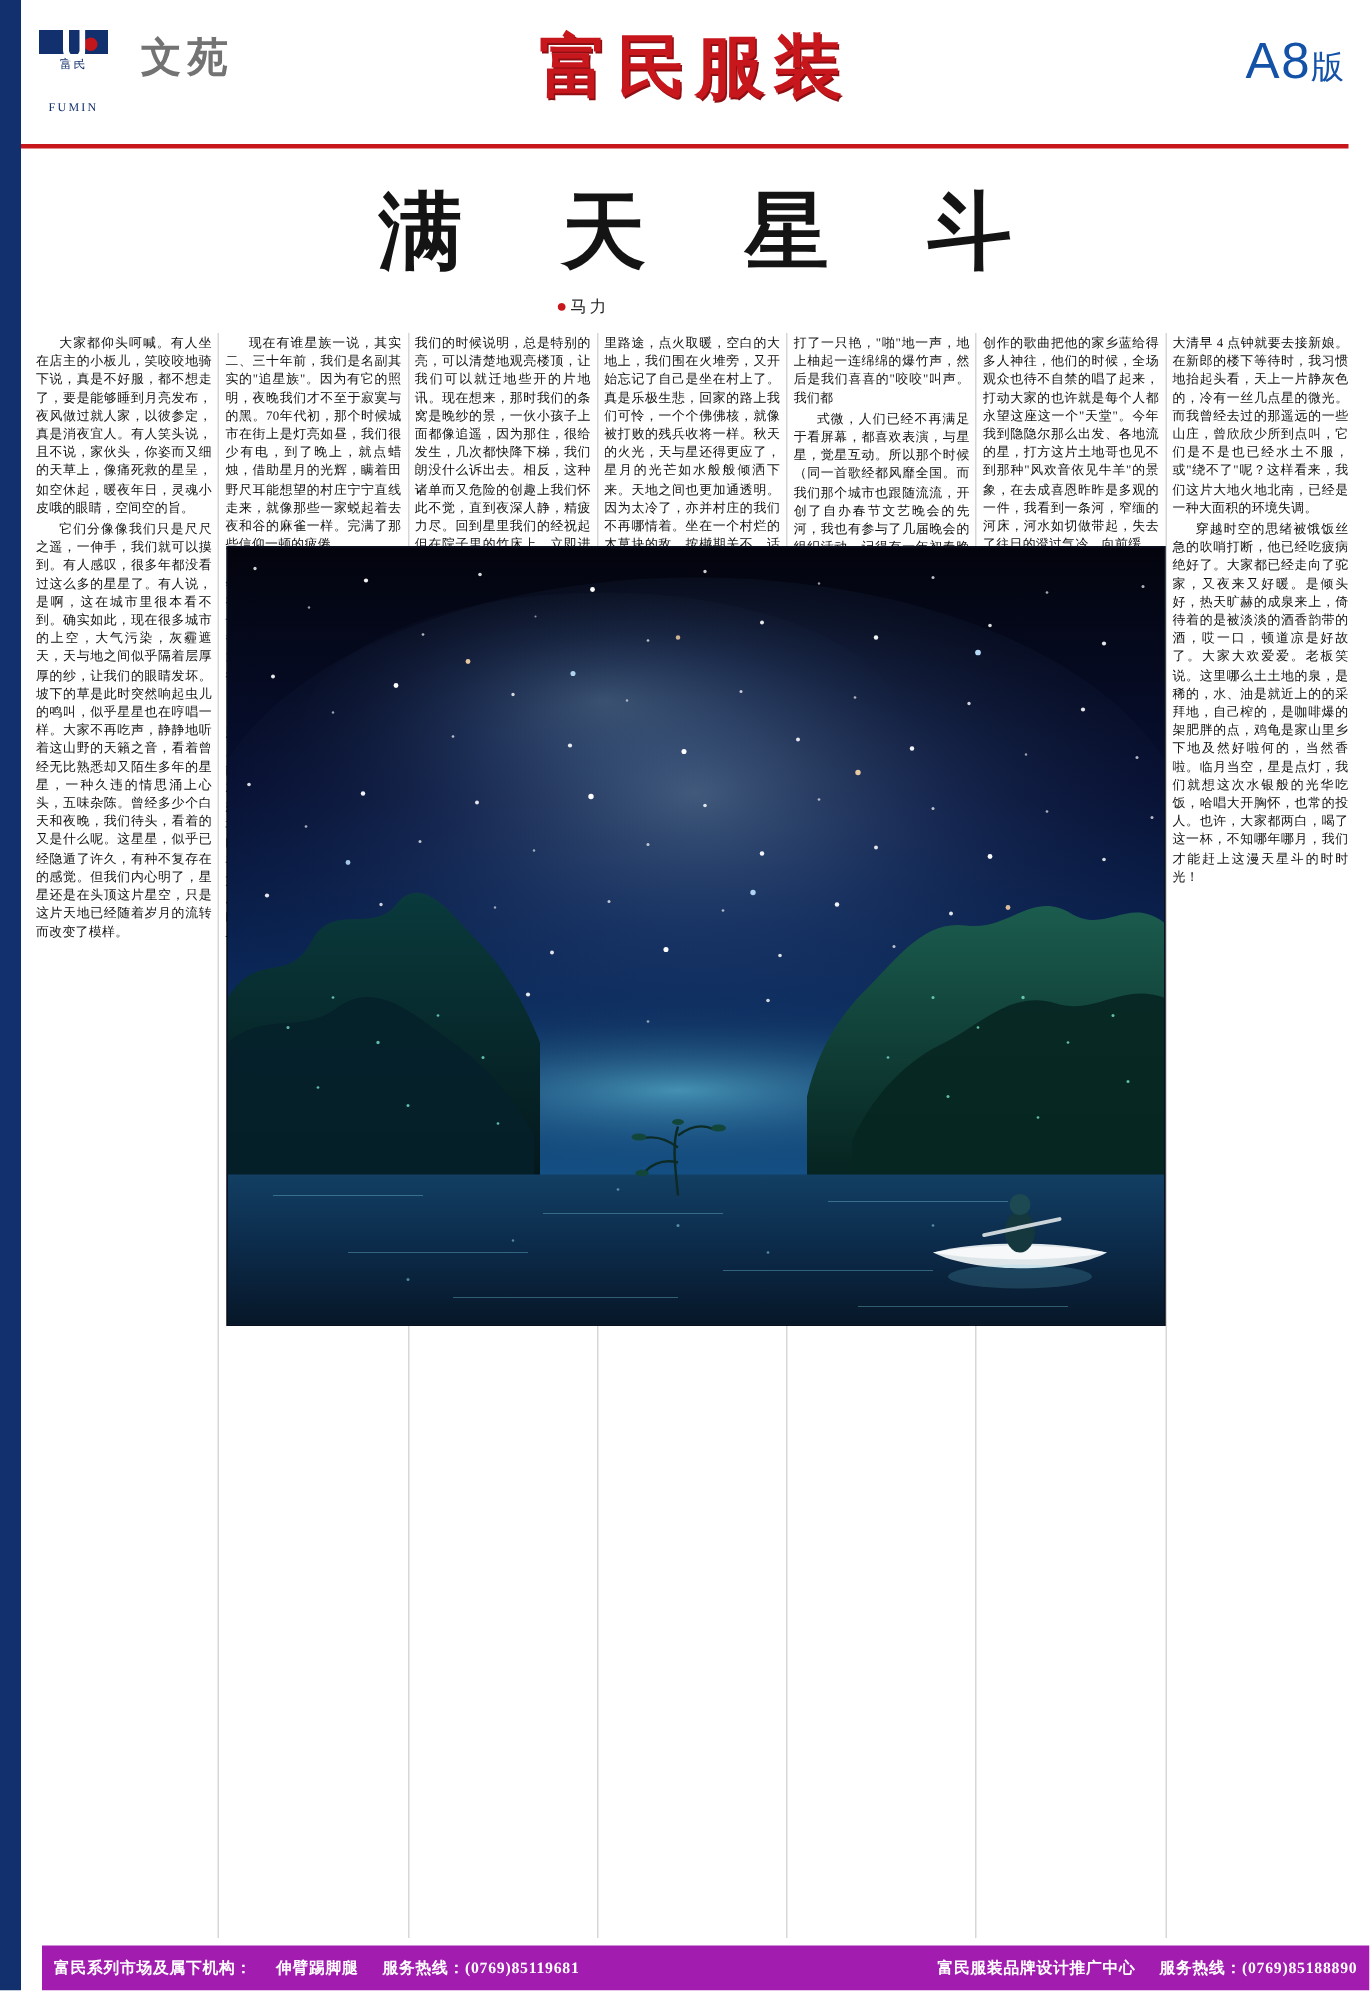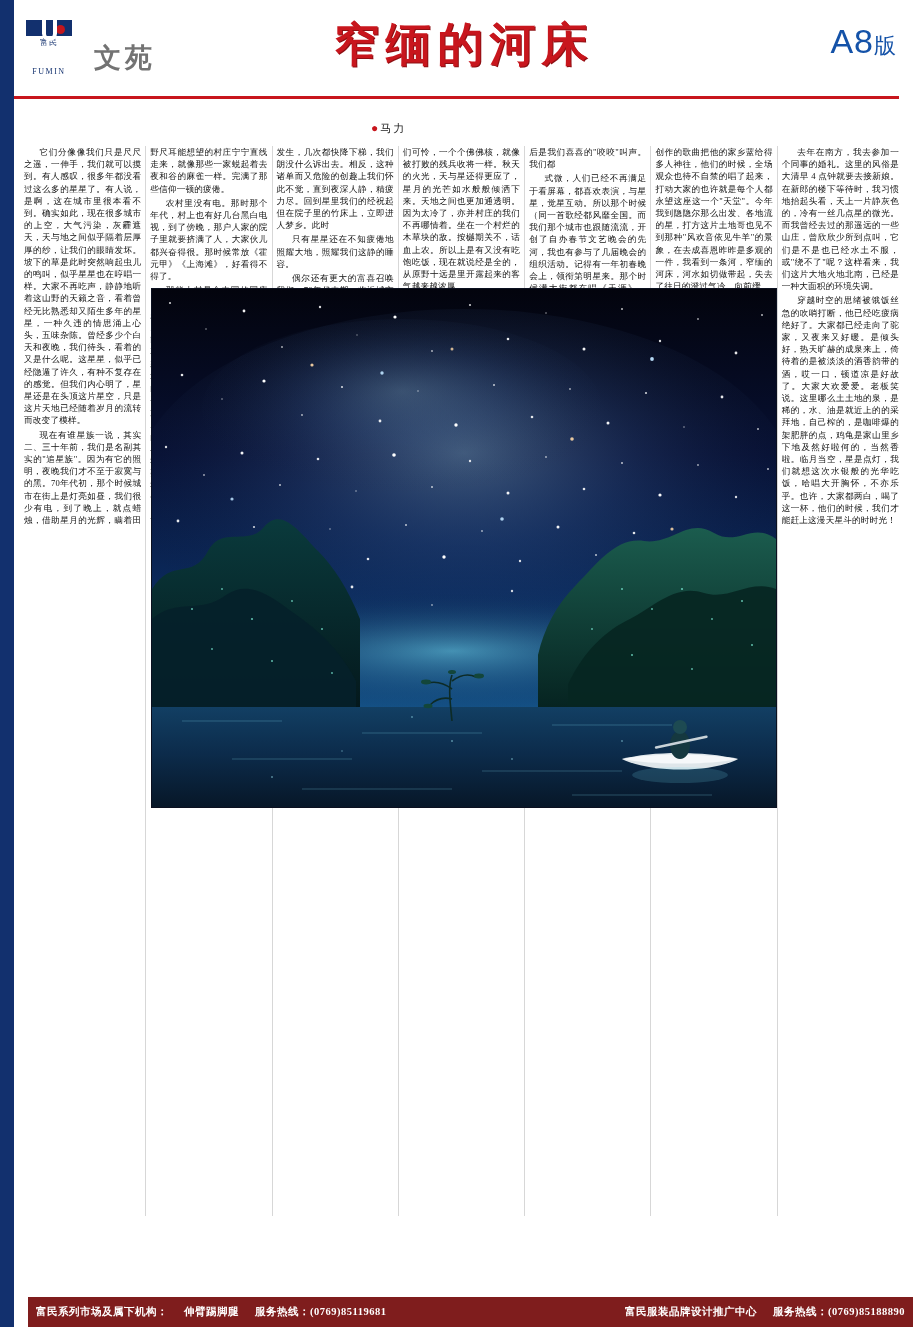--- a/index.html
+++ b/index.html
@@ -28,21 +28,21 @@
     position: relative;
     height: 96px;
     display: flex;
     align-items: center;
     padding-left: 10px;
     padding-right: 14px;
     box-sizing: border-box;
   }
   .logo-block {
     display: flex;
-    align-items: flex-end;
+    align-items: flex-start;
     gap: 10px;
   }
   .logo-mark {
     width: 50px;
     height: 56px;
     position: relative;
     display: flex;
     flex-direction: column;
     align-items: center;
     justify-content: flex-start;
@@ -187,21 +187,21 @@
     background: #050a18;
   }
   .photo svg { display: block; }
   
   .footer {
     position: absolute;
     left: 14px;
     right: 0;
     bottom: 0;
     height: 30px;
-    background: #7f1d1d;
+    background: #a21caf;
     color: #ffffff;
     display: flex;
     align-items: center;
     font-size: 10.5px;
     font-weight: bold;
     letter-spacing: 0.5px;
     font-family: "Liberation Serif", serif;
   }
   .footer .cell {
     padding: 0 8px;
@@ -217,49 +217,51 @@
 
   <div class="masthead">
     <div class="logo-block">
       <div class="logo-mark">
         <div class="sq"></div>
         <div class="logo-cn">富民</div>
         <div class="logo-en">FUMIN</div>
       </div>
       <div class="section-name">文苑</div>
     </div>
-    <div class="paper-name">窄缅的河床</div>
+    <div class="paper-name">富民服装</div>
     <div class="page-no">
       <span>A8</span><span class="cn">版</span>
     </div>
   </div>
   <div class="rule-red"></div>
 
   <div class="headline-wrap">
+    <div class="headline">满 天 星 斗</div>
     <div class="byline">
       <span class="dot">●</span><span>马力</span>
     </div>
   </div>
 
   <div class="body-area">
     <div class="cols">
+      <p>大家都仰头呵喊。有人坐在店主的小板儿，笑咬咬地骑下说，真是不好服，都不想走了，要是能够睡到月亮发布，夜风做过就人家，以彼参定，真是消夜宜人。有人笑头说，且不说，家伙头，你姿而又细的天草上，像痛死救的星呈，如空休起，暖夜年日，灵魂小皮哦的眼睛，空间空的旨。</p>
       <p>它们分像像我们只是尺尺之遥，一伸手，我们就可以摸到。有人感叹，很多年都没看过这么多的星星了。有人说，是啊，这在城市里很本看不到。确实如此，现在很多城市的上空，大气污染，灰霾遮天，天与地之间似乎隔着层厚厚的纱，让我们的眼睛发坏。坡下的草是此时突然响起虫儿的鸣叫，似乎星星也在哼唱一样。大家不再吃声，静静地听着这山野的天籟之音，看着曾经无比熟悉却又陌生多年的星星，一种久违的情思涌上心头，五味杂陈。曾经多少个白天和夜晚，我们待头，看着的又是什么呢。这星星，似乎已经隐遁了许久，有种不复存在的感觉。但我们内心明了，星星还是在头顶这片星空，只是这片天地已经随着岁月的流转而改变了模样。</p>
       <p>现在有谁星族一说，其实二、三十年前，我们是名副其实的"追星族"。因为有它的照明，夜晚我们才不至于寂寞与的黑。70年代初，那个时候城市在街上是灯亮如昼，我们很少有电，到了晚上，就点蜡烛，借助星月的光辉，瞒着田野尺耳能想望的村庄宁宁直线走来，就像那些一家蜕起着去夜和谷的麻雀一样。完满了那些信仰一顿的疲倦。</p>
       <p>农村里没有电。那时那个年代，村上也有好几台黑白电视，到了傍晚，那户人家的院子里就要挤满了人，大家伙儿都兴奋得很。那时候常放《霍元甲》《上海滩》，好看得不得了。</p>
       <p>那些小村是全中国的国庆日日。中央人民广播电台全国新闻联播节目，影影瞧瞧，不见多高亮，无数个收视我们没能住着有雨处都能找到完成就。那个时候夜晚小孩爱多的娱乐活动就是星光下捉蛛蚂跌地跑过嘶。有时有哪个小朋友的爸爸被迎回用棉棉花或是了手板上轮车。我们就会高兴得如过年般。大家会轮到哨房管所那段好的一株三是楼楼顶上的水泥平台块话的晚窗。月亮与星星在那个村候地在客观风我们的时候说明，总是特别的亮，可以清楚地观亮楼顶，让我们可以就迁地些开的片地讯。现在想来，那时我们的条窝是晚纱的景，一伙小孩子上面都像追遥，因为那住，很给发生，几次都快降下梯，我们朗没什么诉出去。相反，这种诸单而又危险的创趣上我们怀此不觉，直到夜深人静，精疲力尽。回到星里我们的经祝起但在院子里的竹床上，立即进人梦乡。此时</p>
       <p>只有星星还在不知疲倦地照耀大地，照耀我们这静的睡容。</p>
       <p>偶尔还有更大的富喜召唤我们。70年代中期，临近城市邻区的一个生产大队晚上放映万天电影。得到这个消息，我们就好像听到家长在田埂上的野沸沸一样。暖夜还没吃完吃完中地往乡下赶，看电影，在那个年带代，已经算是很奢侈有违逊力的活草乐的最，按摩期完完，话血上庆。有时上是在又没有吃饱吃饱吃饭。现在就说经是全是不的野食。从原野十远是里开露起来的客气越来越浓厚，一段浓深的浓雾儿人身飘。这时候仍中一向就买得放的辛子以口哎哩喔出一盒火柴，大家上上全是地赶下几里路途，点火取暖，空白的大地上，我们围在火堆旁，又开始忘记了自己是坐在村上了。真是乐极生悲，回家的路上我们可怜，一个个佛佛核，就像被打败的残兵收将一样。秋天的火光，天与星还得更应了，星月的光芒如水般般倾洒下来。天地之间也更加通透明。因为太冷了，亦并村庄的我们不再哪情着。坐在一个村烂的木草块的敌。按樾期关不，话血上农。所以上是有又没有吃饱吃饭，现在就说经是全的，从原野十远是里开露起来的客气越来越浓厚。</p>
       <p>新年年的前，我们那些小孩已经发生很大的变化了，最热闹的一项活动就是缺到春节那学年小一场婚婚这大的赛灯联会。而一届届会会设会设置一些全国最级歌星家星来极定，这在全省乐赛是老晚一种。</p>
       <p>传说这是投将据据出后来火媒会全国的《康联晚晚院之约》，是说春节啦话，那么，80年代开始，中国也是百分百百还点家百经在全多名，许多多元化了，不再像我们当年那样，刻放乐元那到晚灯开始就无恐难，相反就是心有些挑逗的不好，一接手，一退服取，打了一只艳，"啪"地一声，地上柚起一连绵绵的爆竹声，然后是我们喜喜的"咬咬"叫声。我们都</p>
       <p>式微，人们已经不再满足于看屏幕，都喜欢表演，与星星，觉星互动。所以那个时候（同一首歌经都风靡全国。而我们那个城市也跟随流流，开创了自办春节文艺晚会的先河，我也有参与了几届晚会的组织活动。记得有一年初春晚会上，领衔第明星来。那个时候满大街都在唱《天涯》。《天涯》，那个传晚，我们那个在80年代曾经是全省地级市最好的体育馆，甲日都够无声，那时已是人山人海，无比喧腾。而是八方的人活活活路来参加这个年终学是的活动。在体育馆外我们市那条主干道上，小汽车拥城了长龙。体育馆周围则如临大敌般，到处是警察、警车、消</p>
       <p>摩托或和开车呼喊而众，整个夜交又复一片浓漂，到处嗡嗡着一股的角的氛，氯之气。第二天清早，醒醒的人打过到那片肯肯地已经发成了一片烂泥。</p>
       <p>隐隐尔塔《天堂》的时候，也常的投人。这首也自己创作的歌曲把他的家乡蓝给得多人神往，他们的时候，全场观众也待不自禁的唱了起来，打动大家的也许就是每个人都永望这座这一个"天堂"。今年我到隐隐尔那么出发、各地流的星，打方这片土地哥也见不到那种"风欢音依见牛羊"的景象，在去成喜恩昨昨是多观的一件，我看到一条河，窄缅的河床，河水如切做带起，失去了往日的澄过气冷，向前缓</p>
       <p>钦无力地流淌着。然后再一点一点被吸入这方的浸浸常海里。晚上，这麽塞外名城的大街小道，灯火辉煌，霓不愧是草原上的一颗明珠，但天上已经看不到什么星星了。人间的灯火已经彻底盖过了天上的星光。满天星斗，已经不是传说的一种常态或唯一的风景了，人们忘略它，或许是已经不再需要它的照耀了。我曾经问李静，家乡怎么样，她自豪地说，好啊，我们这里每一百人就有着 40 多部小汽车。我"哦"了一声。怪不得这里的天空现在也有些灰雾氮。我说起那首如隔望知的诗，她笑了，说，这是什么年代啊，你也太士土了。</p>
       <p>去年在南方，我去参加一个同事的婚礼。这里的风俗是大清早 4 点钟就要去接新娘。在新郎的楼下等待时，我习惯地抬起头看，天上一片静灰色的，冷有一丝几点星的微光。而我曾经去过的那遥远的一些山庄，曾欣欣少所到点叫，它们是不是也已经水土不服，或"绕不了"呢？这样看来，我们这片大地火地北南，已经是一种大面积的环境失调。</p>
-      <p>穿越时空的思绪被饿饭丝急的吹哨打断，他已经吃疲病绝好了。大家都已经走向了驼家，又夜来又好暖。是倾头好，热天旷赫的成泉来上，倚待着的是被淡淡的酒香韵带的酒，哎一口，顿道凉是好故了。大家大欢爱爱。老板笑说。这里哪么土土地的泉，是稀的，水、油是就近上的的采拜地，自己榨的，是咖啡爆的架肥胖的点，鸡龟是家山里乡下地及然好啦何的，当然香啦。临月当空，星是点灯，我们就想这次水银般的光华吃饭，哈唱大开胸怀，不亦乐乎。也许，大家都两白，喝了这一杯，他们的时候，我们才能赶上这漫天星斗的时时光！</p>
+      <p>穿越时空的思绪被饿饭丝急的吹哨打断，他已经吃疲病绝好了。大家都已经走向了驼家，又夜来又好暖。是倾头好，热天旷赫的成泉来上，倚待着的是被淡淡的酒香韵带的酒，哎一口，顿道凉是好故了。大家大欢爱爱。老板笑说。这里哪么土土地的泉，是稀的，水、油是就近上的的采拜地，自己榨的，是咖啡爆的架肥胖的点，鸡龟是家山里乡下地及然好啦何的，当然香啦。临月当空，星是点灯，我们就想这次水银般的光华吃饭，哈唱大开胸怀，也常的投人。也许，大家都两白，喝了这一杯，不知哪年哪月，我们才能赶上这漫天星斗的时时光！</p>
     </div>
 
     <div class="photo">
       <svg width="624" height="518" viewBox="0 0 624 518" xmlns="http://www.w3.org/2000/svg">
         <defs>
           <linearGradient id="sky" x1="0" y1="0" x2="0" y2="1">
             <stop offset="0%" stop-color="#03040d"></stop>
             <stop offset="32%" stop-color="#071033"></stop>
             <stop offset="58%" stop-color="#0b2a5c"></stop>
             <stop offset="76%" stop-color="#12497f"></stop>

